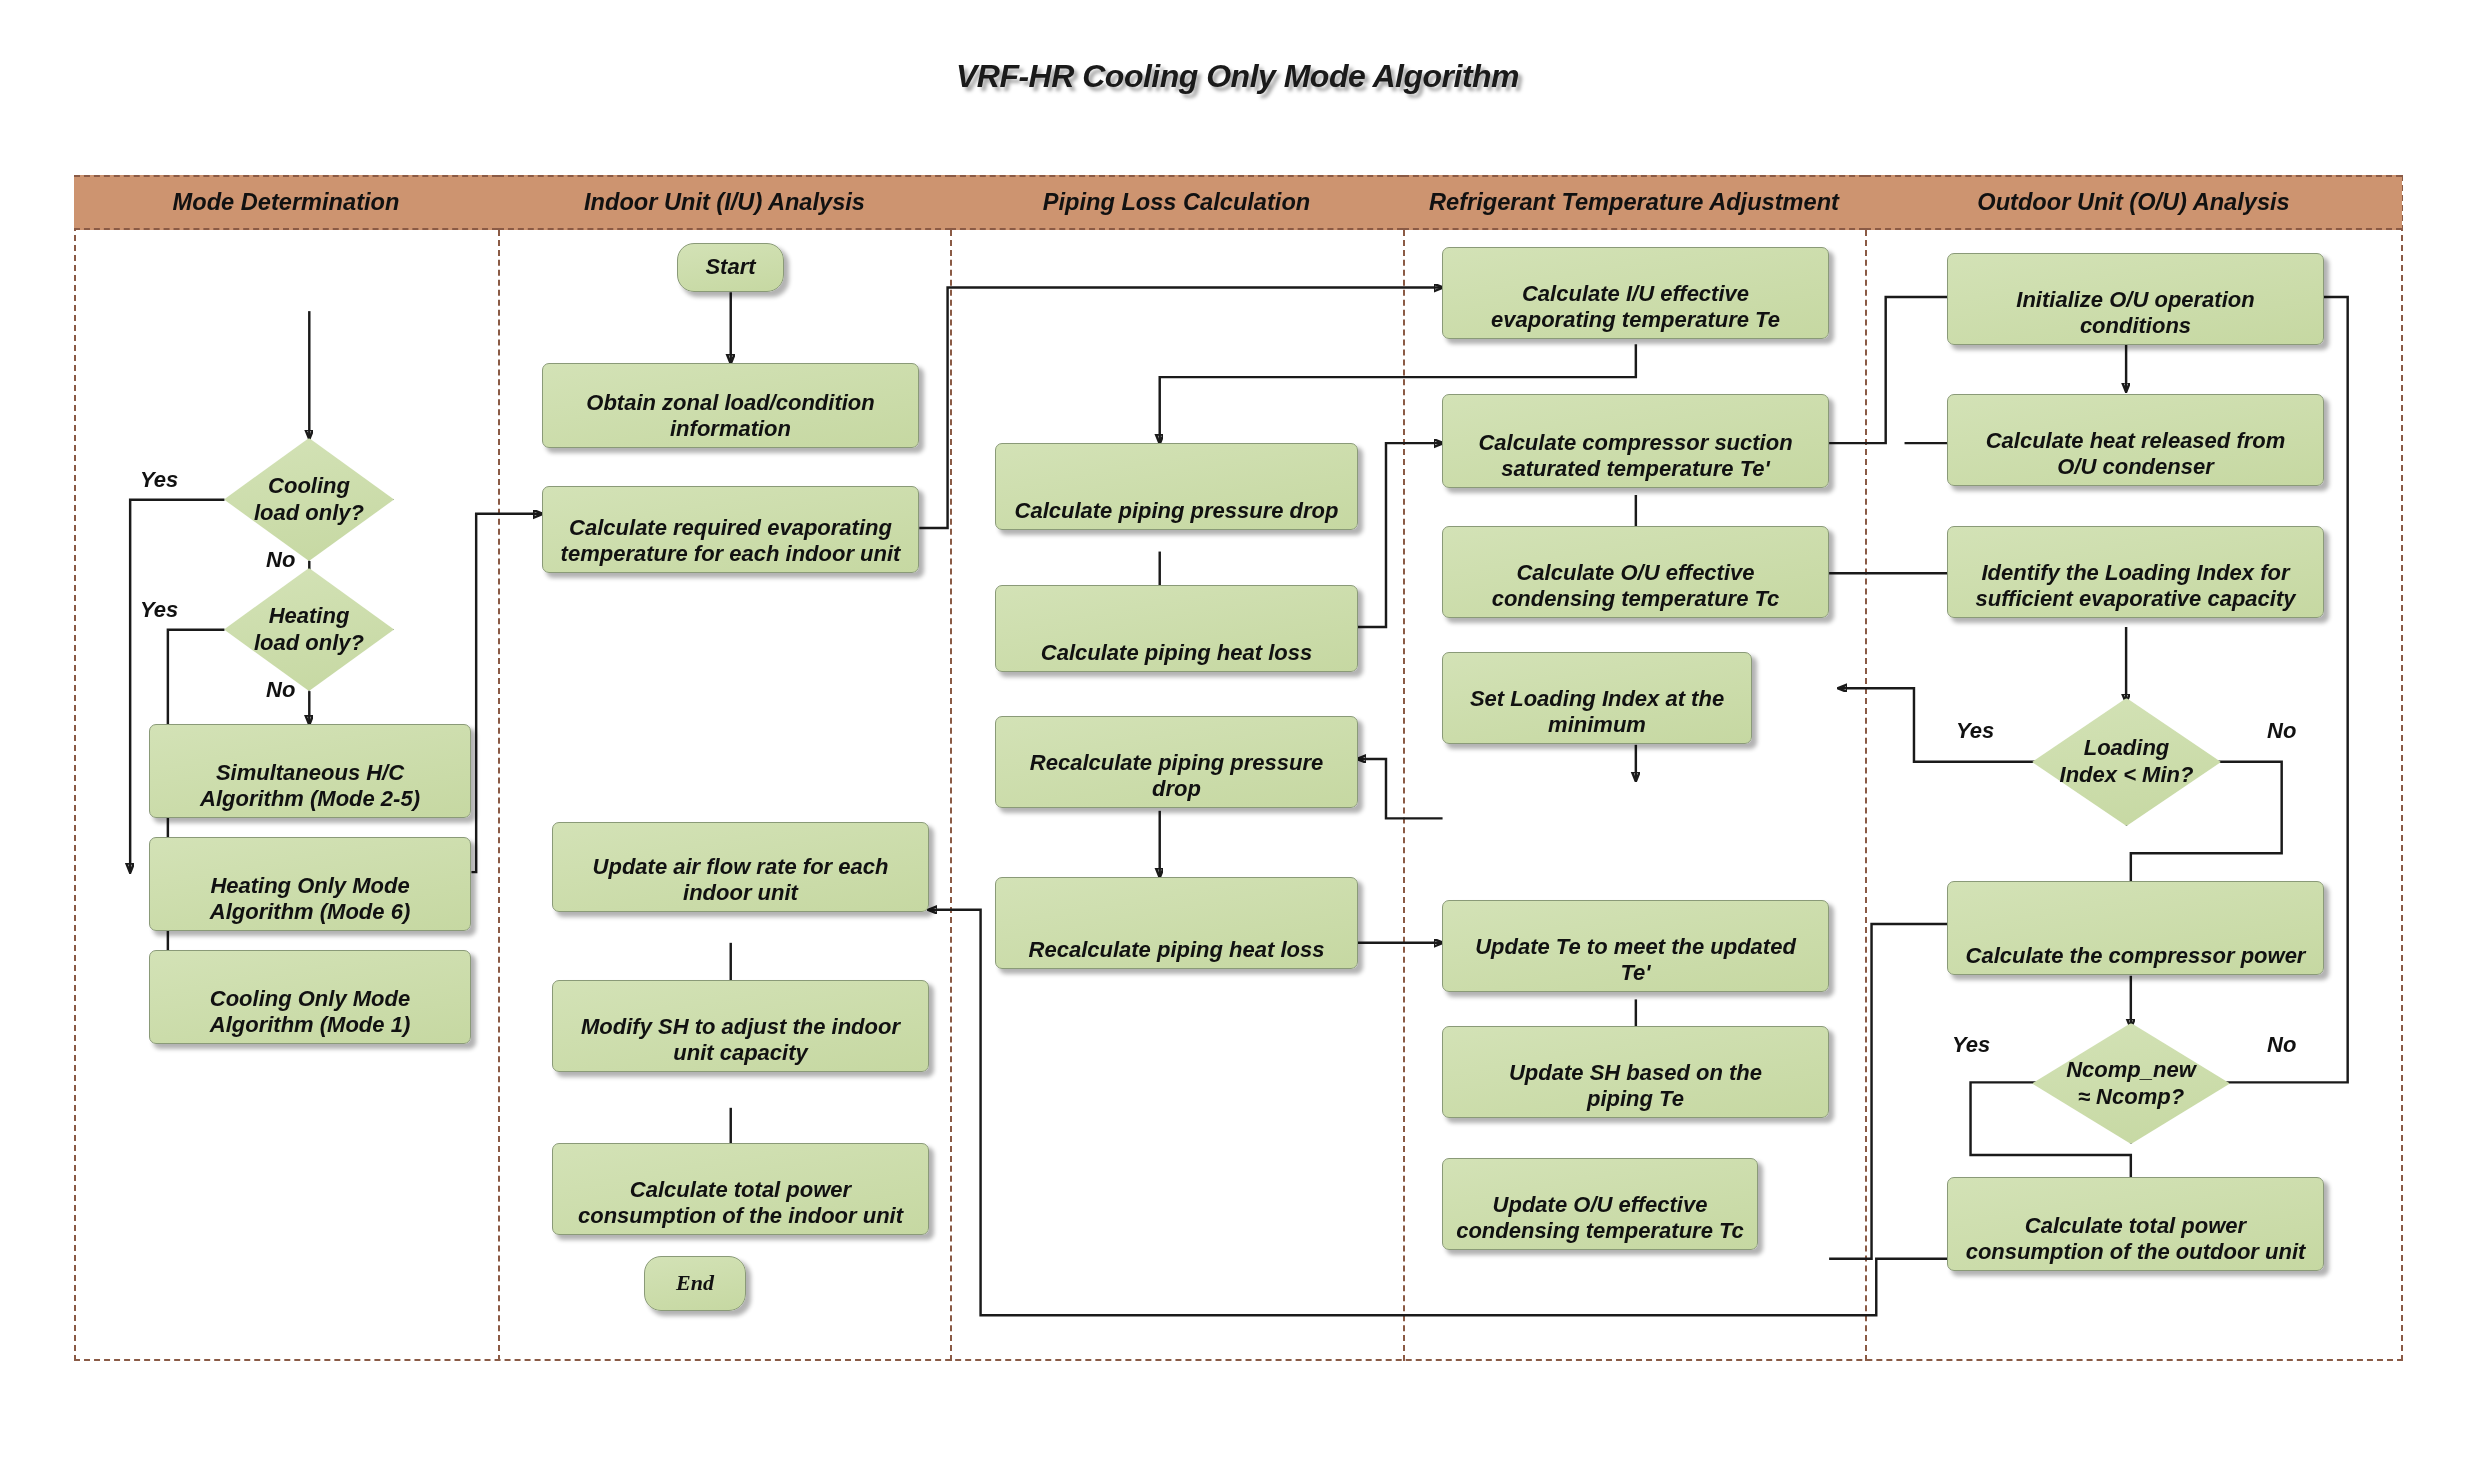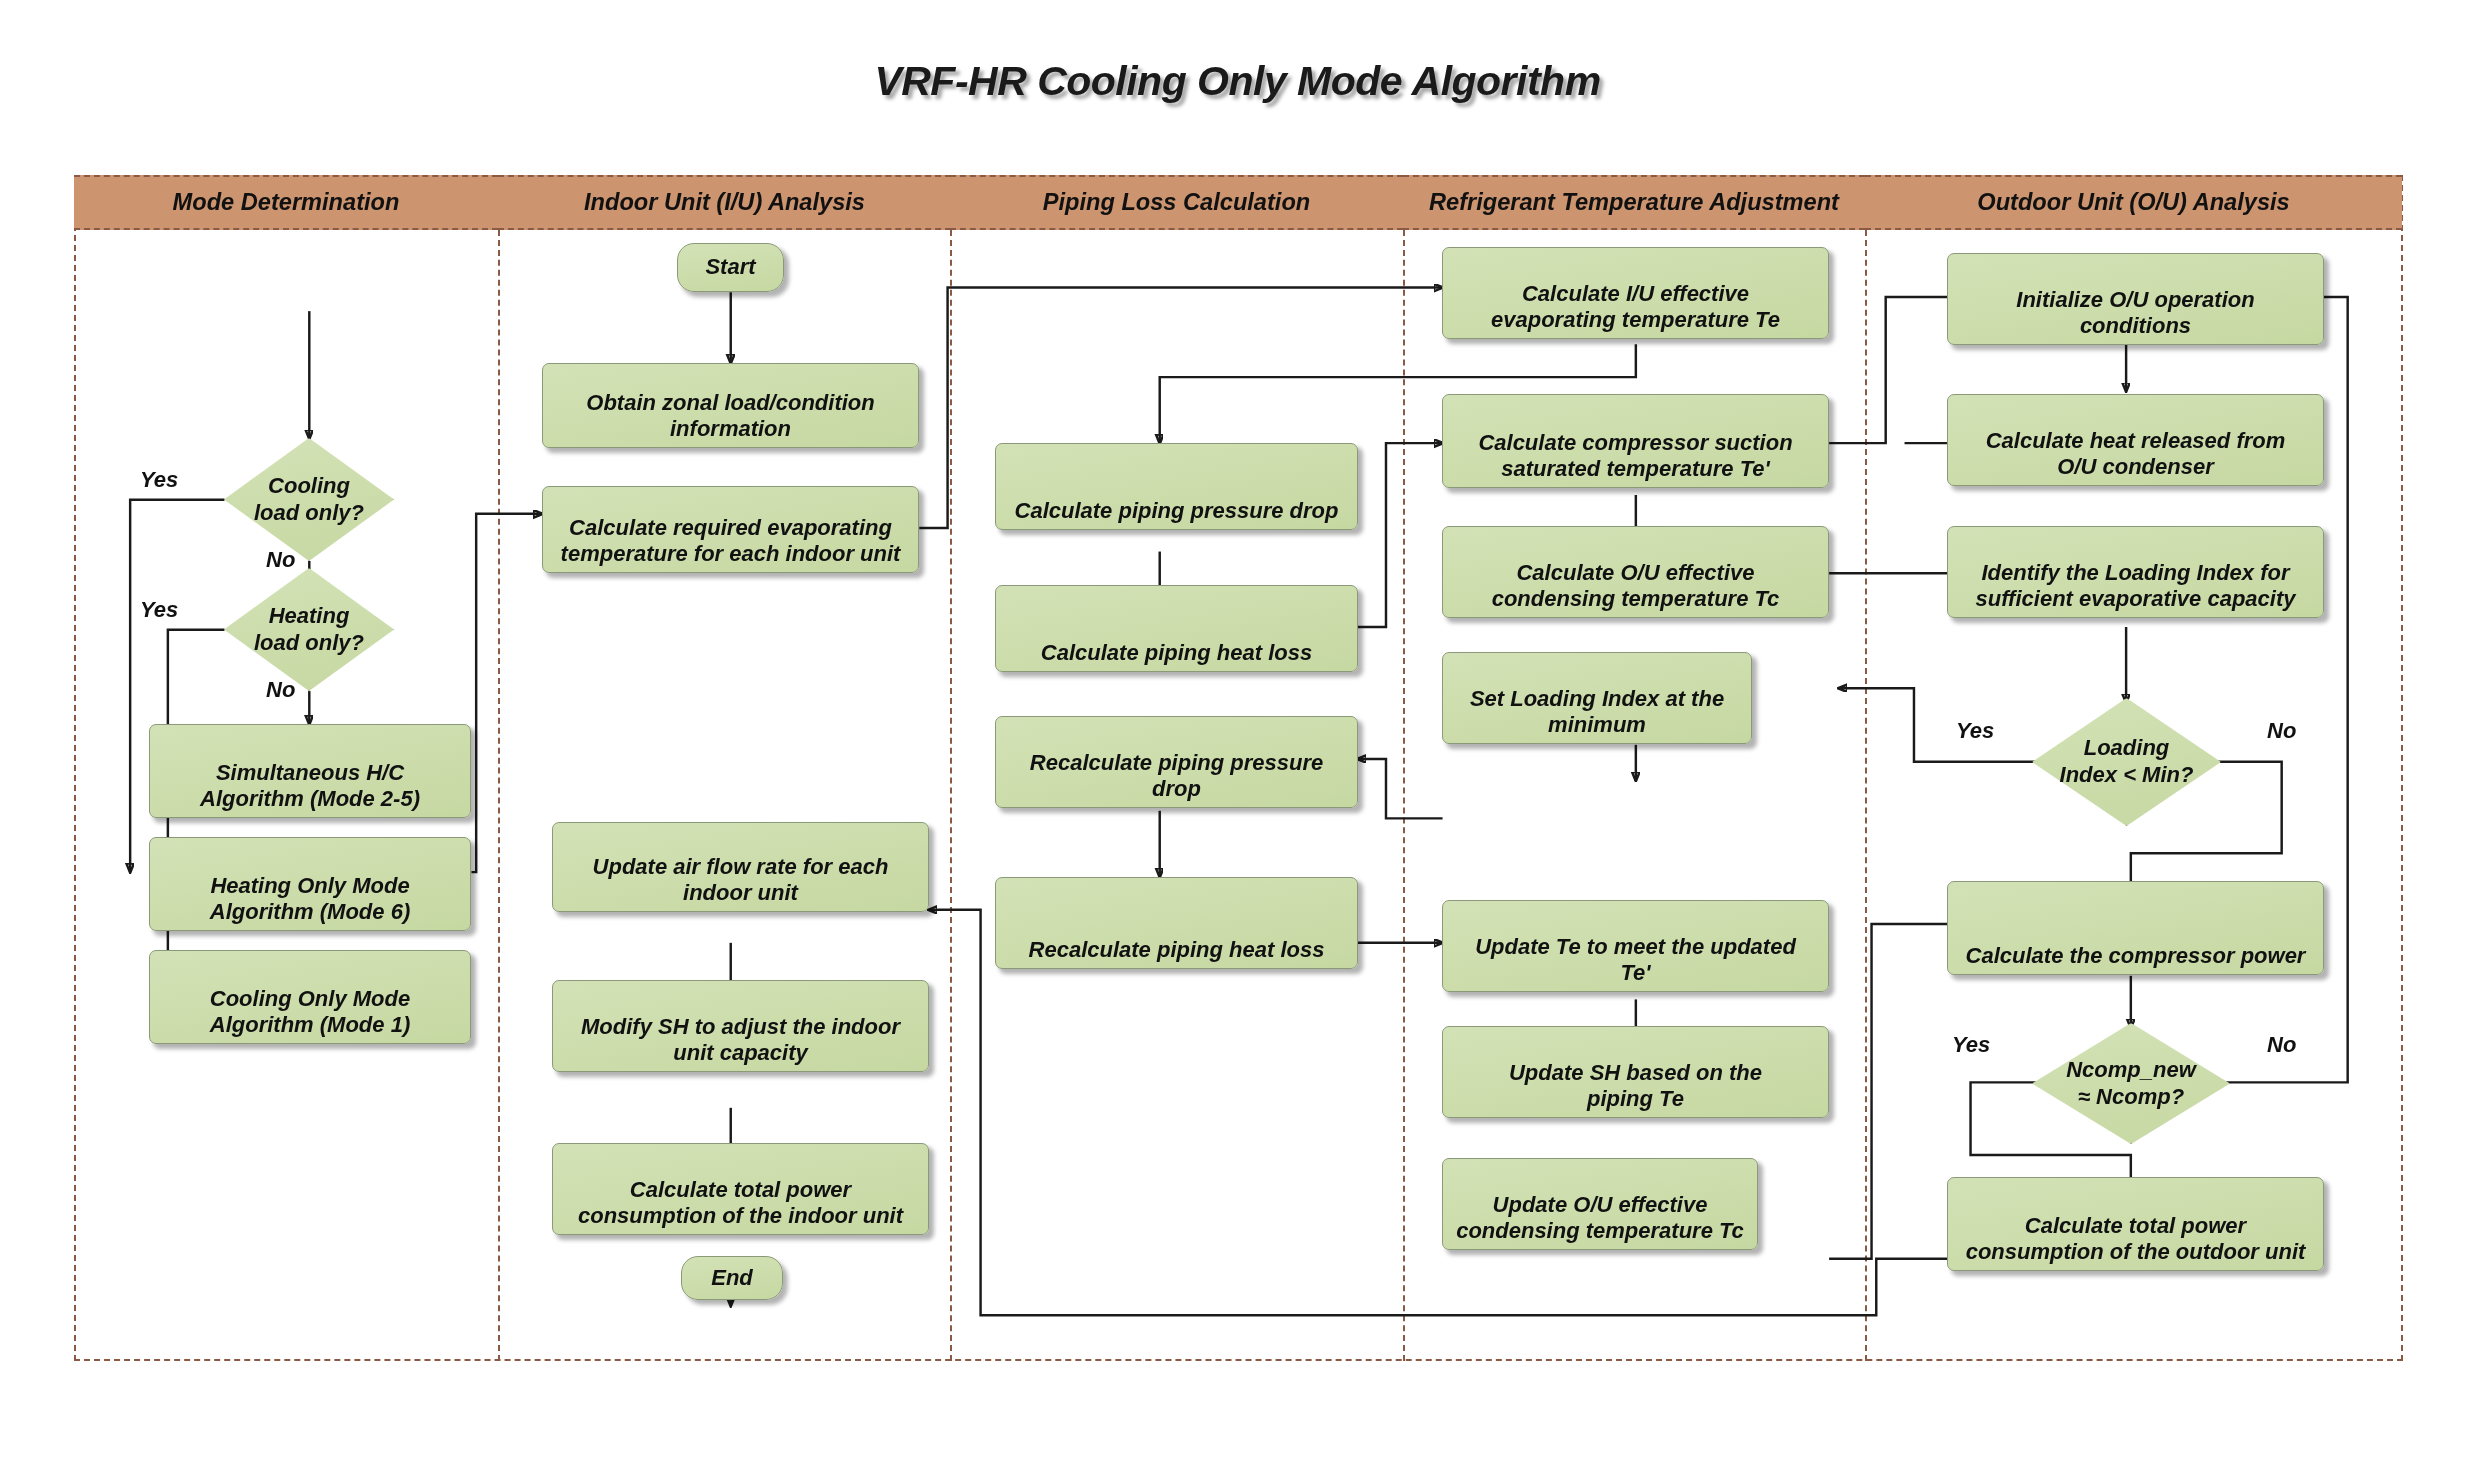--- a/index.html
+++ b/index.html
@@ -1,21 +1,21 @@
 <!DOCTYPE html>
 <html style="font-size:15px"><head>
 <meta charset="utf-8">
 <style>
   html,body{margin:0;padding:0;background:#ffffff;}
   body{width:2475px;height:1484px;font-family:"Liberation Sans",sans-serif;overflow:hidden;}
   #root{position:relative;width:2475px;height:1484px;}
 
   #title{
     position:absolute;left:0;top:58px;width:2475px;text-align:center;
-    font-size:41px;font-weight:bold;font-style:italic;color:#1a1a1a;
+    font-size:32px;font-weight:bold;font-style:italic;color:#1a1a1a;
     letter-spacing:-0.5px;
     text-shadow:3.8px 3.8px 3.8px rgba(0,0,0,0.35);
   }
 
   
   #frame{
     position:absolute;left:74px;top:175px;width:2329px;height:1186px;
     border:2.8px dashed #8a5a45;box-sizing:border-box;
   }
   .lane-head{
@@ -207,21 +207,21 @@
 indoor unit</span>
   </div>
   <div class="node proc" style="left:552px;top:980px;width:377px;height:92px;">
     <span style="white-space:pre-line;">Modify SH to adjust the indoor
 unit capacity</span>
   </div>
   <div class="node proc" style="left:552px;top:1143px;width:377px;height:92px;">
     <span style="white-space:pre-line;">Calculate total power
 consumption of the indoor unit</span>
   </div>
-  <div class="node term" style="left:681px;top:1256px;width:102px;height:44px;">
+  <div class="node term" style="left:644px;top:1256px;width:102px;height:55px;font-family:Liberation Serif, serif;">
     <span>End</span>
   </div>
 
   <div class="node proc" style="left:995px;top:443px;width:363px;height:87px;">
     <span style="white-space:pre-line;">Calculate piping pressure drop</span>
   </div>
   <div class="node proc" style="left:995px;top:585px;width:363px;height:87px;">
     <span style="white-space:pre-line;">Calculate piping  heat loss</span>
   </div>
   <div class="node proc" style="left:995px;top:716px;width:363px;height:92px;">

